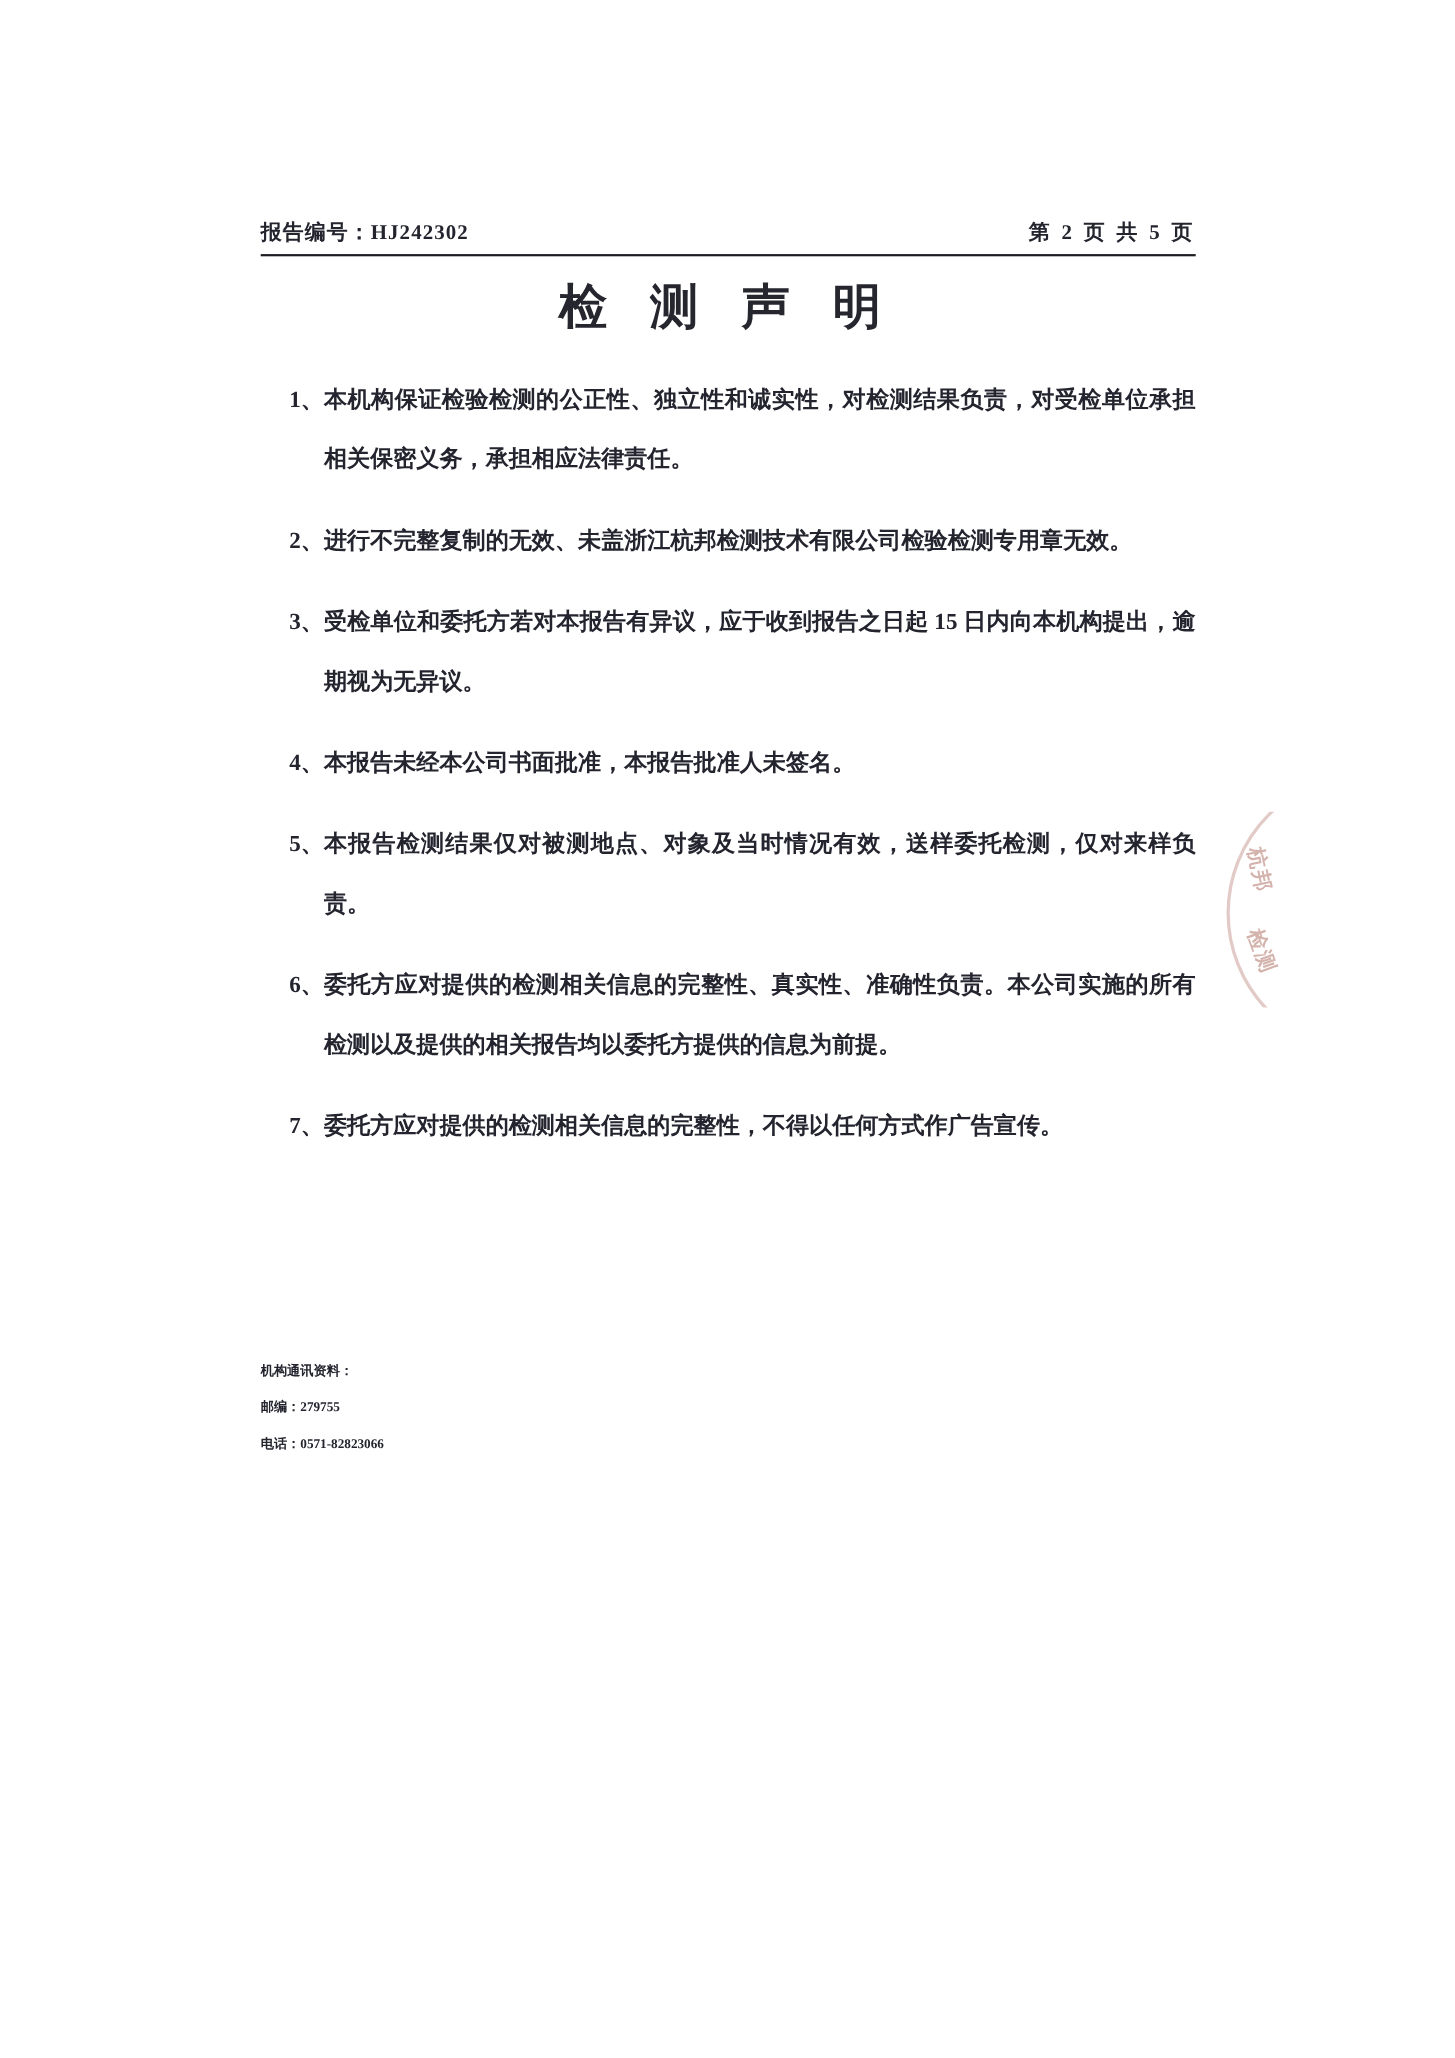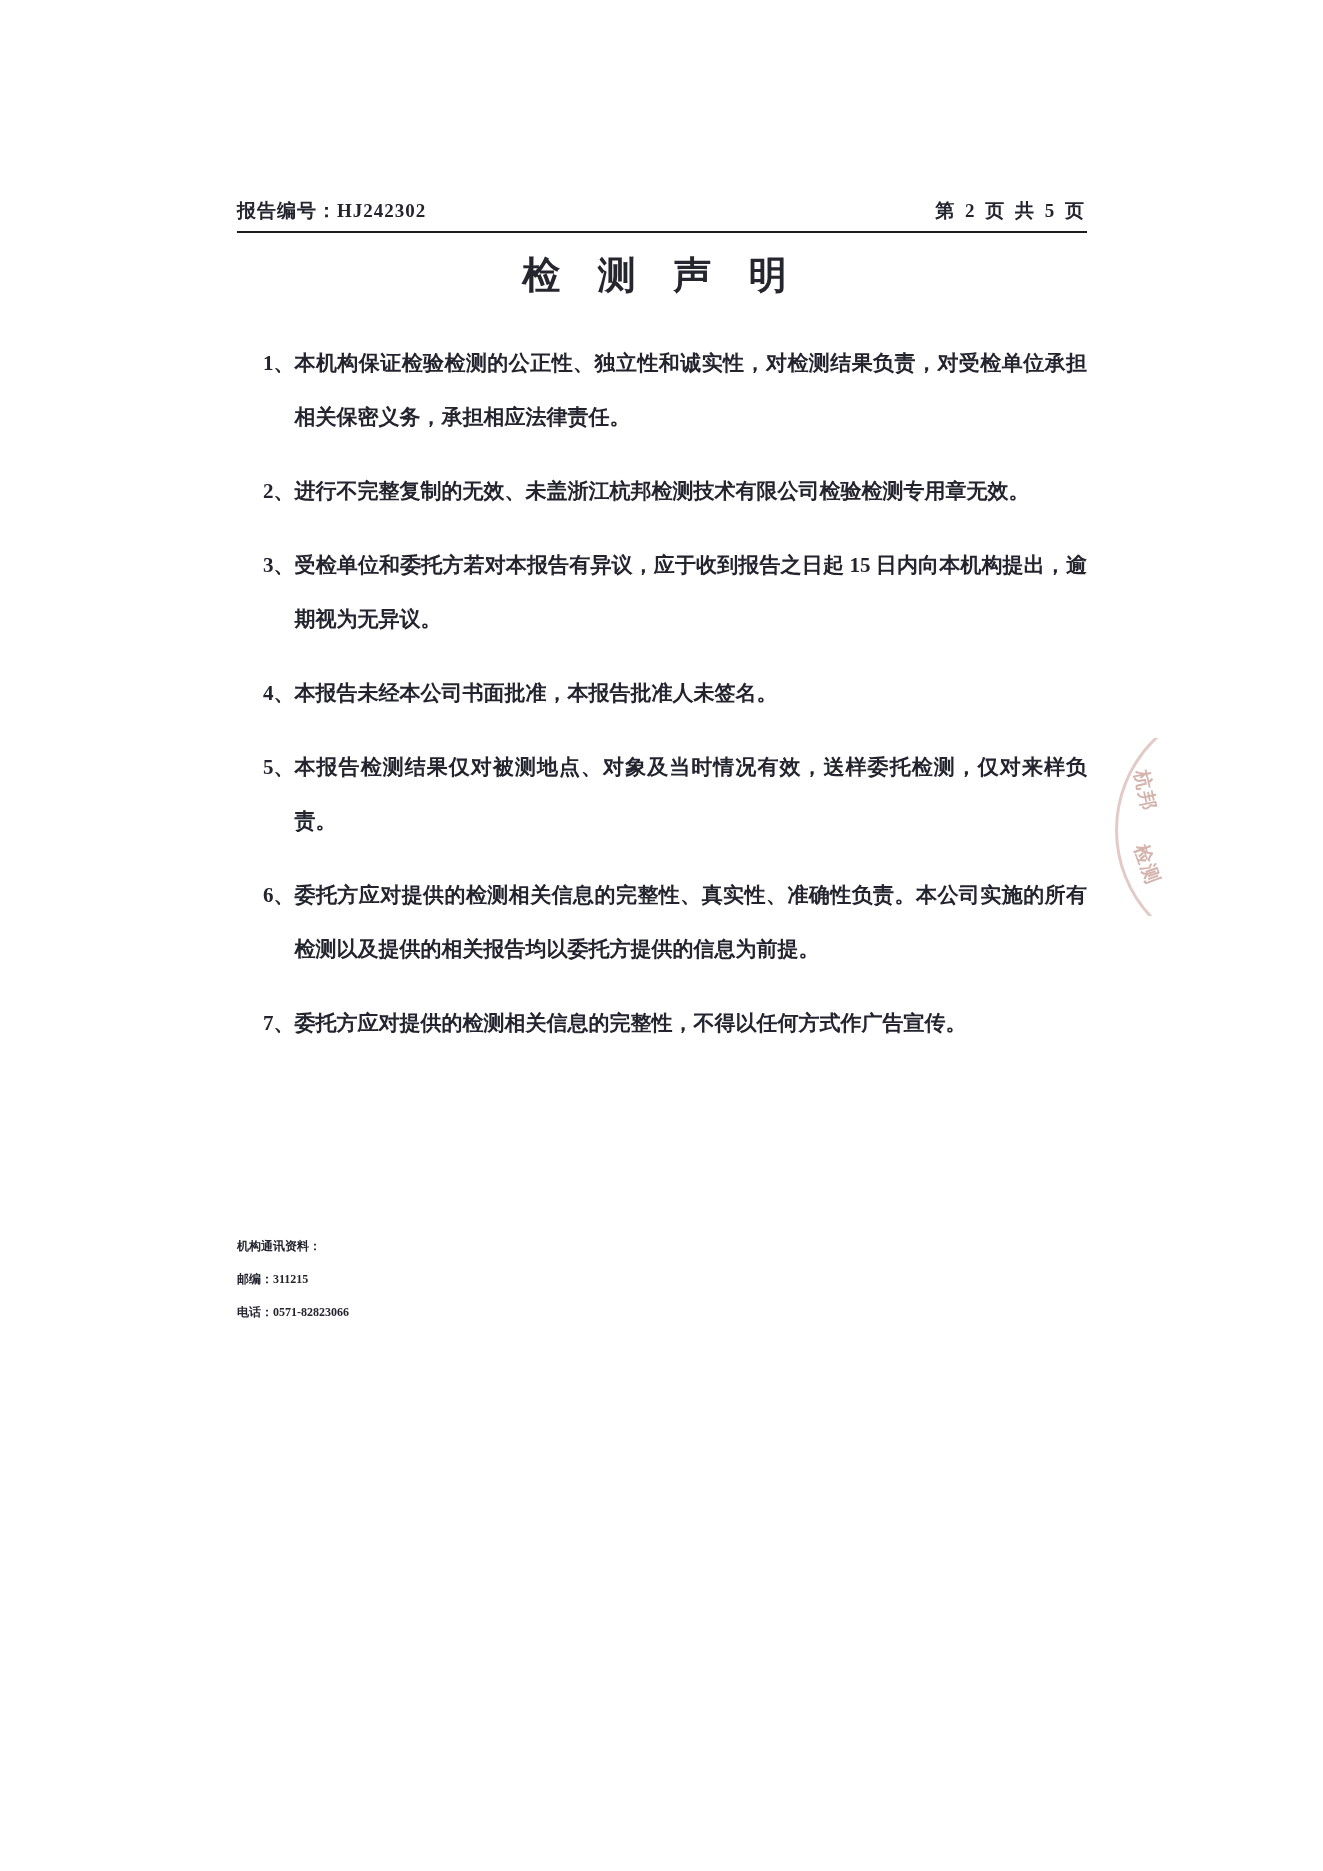--- a/index.html
+++ b/index.html
@@ -22,21 +22,21 @@
     border-bottom:2px solid #1c1c22;
     letter-spacing:1px;
     margin-top:40px;
   }
   .header .pageinfo{letter-spacing:3px;}
 
   
   .title{
     position:absolute;left:0;top:250px;width:1323px;
     text-align:center;
-    font-size:38px;font-weight:bold;
+    font-size:44px;font-weight:bold;
     letter-spacing:14px;
     color:#26262e;
   }
 
   
   .statements{
     position:absolute;left:263px;top:336px;width:824px;
     font-size:21px;font-weight:600;
     color:#23242e;
   }
@@ -118,21 +118,21 @@
       <span class="txt">委托方应对提供的检测相关信息的完整性、真实性、准确性负责。本公司实施的所有检测以及提供的相关报告均以委托方提供的信息为前提。</span>
     </div>
     <div class="stmt">
       <span class="num">7、</span>
       <span class="txt">委托方应对提供的检测相关信息的完整性，不得以任何方式作广告宣传。</span>
     </div>
   </div>
 
   <div class="contact">
     <div>机构通讯资料：</div>
-    <div>邮编：311215</div>
+    <div>邮编：279755</div>
     <div>电话：0571-82823066</div>
   </div>
 
   <div class="stamp-clip">
     <div class="stamp-ring"></div>
   </div>
   <span class="stamp-frag f1">杭邦</span>
   <span class="stamp-frag f2">检测</span>
 
 </div>

